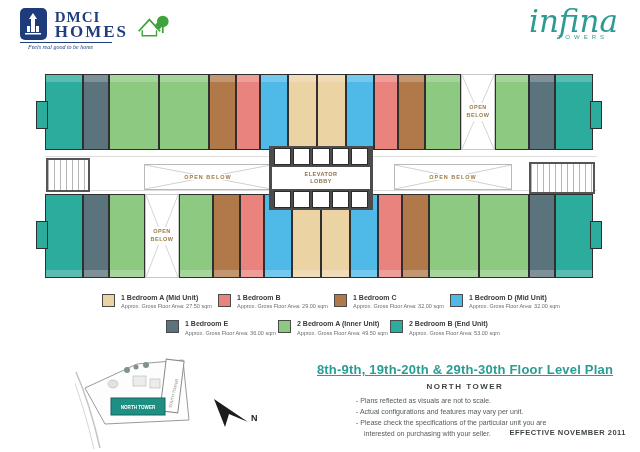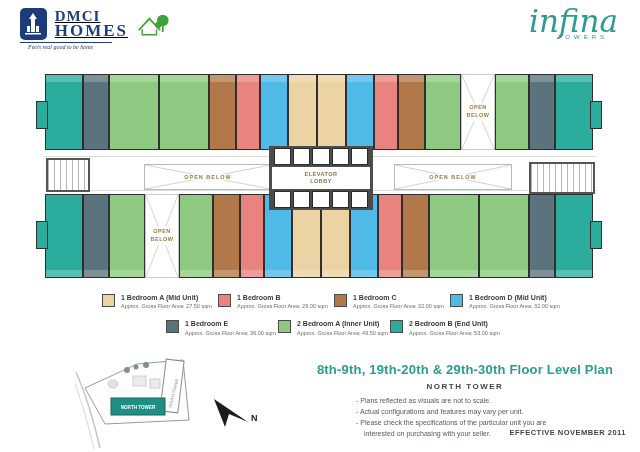--- a/index.html
+++ b/index.html
@@ -1,21 +1,21 @@
 <!DOCTYPE html>
 <html><head>
 <meta charset="utf-8">
 <style>
   html,body{margin:0;padding:0;}
   .page{position:relative;width:640px;height:452px;background:#ffffff;overflow:hidden;
         font-family:"Liberation Sans",sans-serif;}
 
   
   .dmci{position:absolute;left:20px;top:8px;width:150px;}
-  .dmci-row{display:flex;align-items:center;gap:8px;text-decoration:underline;}
+  .dmci-row{display:flex;align-items:flex-end;gap:8px;}
   .dmci-badge{width:30px;height:32px;background:#1e3c7b;border-radius:5px;display:flex;align-items:center;justify-content:center;}
   .dmci-words{display:flex;flex-direction:column;line-height:0.95;}
   .dmci-l1{font-family:"Liberation Serif",serif;font-weight:bold;color:#203e7d;font-size:15px;letter-spacing:1px;}
   .dmci-l2{font-family:"Liberation Serif",serif;font-weight:bold;color:#203e7d;font-size:17px;letter-spacing:2px;}
   .dmci-rule{width:92px;height:1px;background:#203e7d;margin-top:2px;}
   .dmci-tag{font-family:"Liberation Serif",serif;font-style:italic;font-size:6px;color:#1e3c7b;margin-top:1px;padding-left:8px;}
   .infina{position:absolute;right:22px;top:4px;text-align:right;}
   .infina-name{font-family:"DejaVu Serif",serif;font-style:italic;font-size:31px;color:#2e9b93;line-height:1.1;}
   .infina-sub{font-size:6px;letter-spacing:4px;color:#2e9b93;margin-top:-4px;padding-right:10px;}
 
@@ -64,21 +64,21 @@
   .legend-row + .legend-row{margin-top:11px;}
   .legend-item{display:flex;align-items:flex-start;width:116px;}
   .legend-row2 .legend-item{width:112px;}
   .swatch{width:13px;height:13px;border:1px solid #4a4a4a;box-sizing:border-box;margin-right:6px;flex:0 0 13px;}
   .legend-texts{display:flex;flex-direction:column;}
   .legend-label{font-size:7px;font-weight:bold;color:#3a3a3a;line-height:1.2;}
   .legend-area{font-size:5.5px;color:#6d6d6d;margin-top:1px;}
 
   
   .footer-right{position:absolute;left:298px;top:362px;width:334px;text-align:center;}
-  .floor-title{font-size:13px;font-weight:bold;color:#2a9d93;letter-spacing:0.2px;}
+  .floor-title{font-size:13px;font-weight:bold;color:#2a9d93;letter-spacing:0.2px;text-decoration:underline;}
   .tower-name{font-size:8px;font-weight:bold;color:#3f4447;letter-spacing:1.5px;margin-top:5px;}
   .notes{width:218px;margin:5px auto 0 auto;text-align:left;}
   .note-line{font-size:7px;color:#54595c;line-height:1.55;padding-left:8px;text-indent:-8px;}
   .effective{position:absolute;right:14px;top:428px;font-size:7.5px;font-weight:bold;color:#3f4447;letter-spacing:0.5px;}
 
   
   .sitemap{position:absolute;left:75px;top:352px;}
 </style>
 </head>
 <body>

